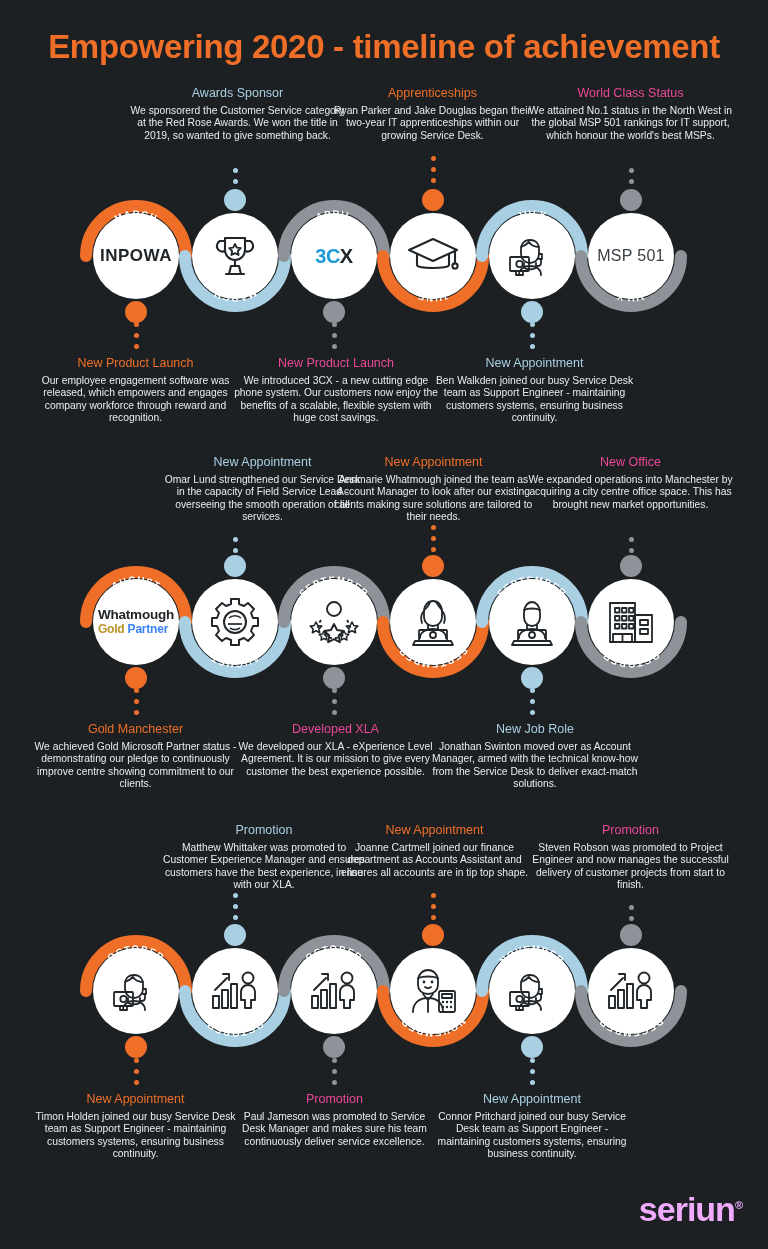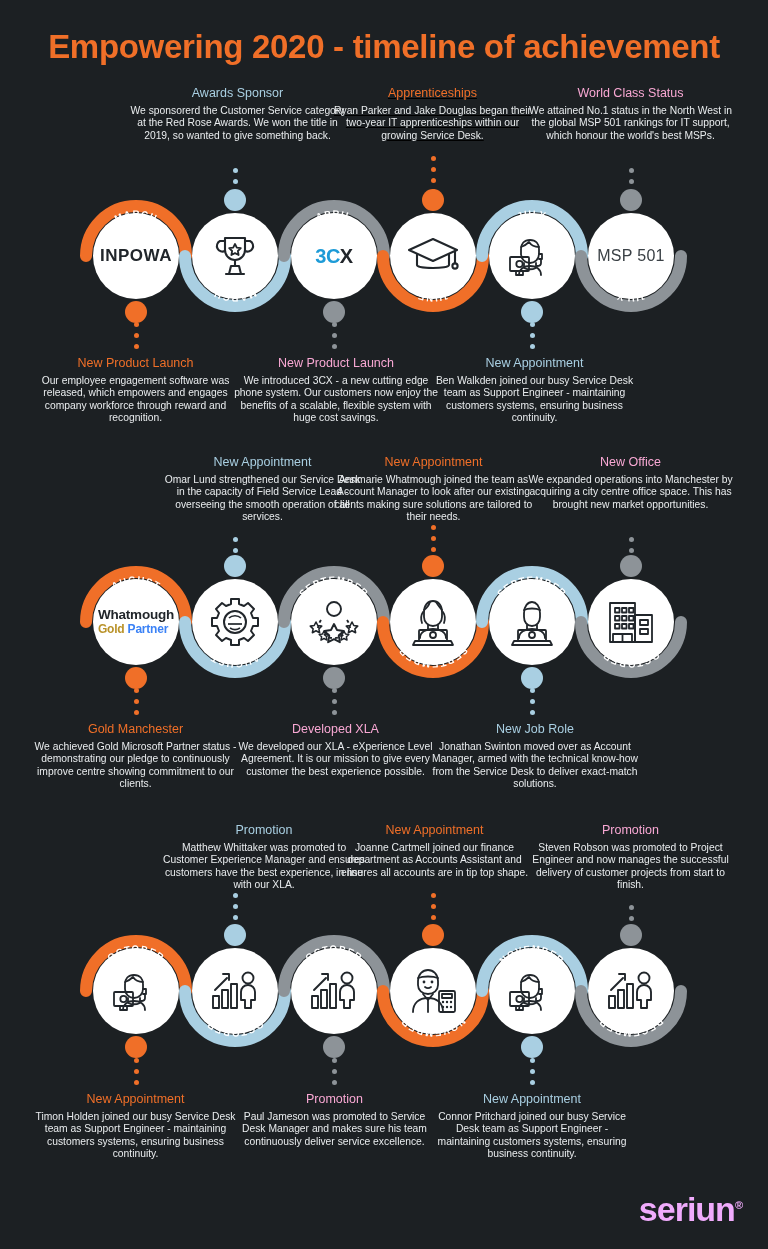--- a/index.html
+++ b/index.html
@@ -31,21 +31,21 @@
     line-height:15px;
     font-weight:normal;
   }
   .tblock .body{
     font-size:10.3px;
     line-height:12.4px;
     color:#e9ecee;
   }
   .c-blue  {color:#a9cfe2;}
   .c-orange{color:#f06f28;}
-  .c-grey  {color:#f9a8d4;}
+  .c-grey  {color:#ec4899;}
 
   
   .dots{position:absolute;width:7px;display:flex;flex-direction:column;align-items:center;gap:6px;}
   .dots i{display:block;width:5px;height:5px;border-radius:50%;}
   .d-blue i  {background:#a9cfe2;}
   .d-orange i{background:#f06f28;}
   .d-grey i  {background:#8d9398;}
 
   
   .node{position:absolute;width:112px;height:112px;}
@@ -100,21 +100,21 @@
     <div class="head c-blue">Awards Sponsor</div>
     <div class="body">We sponsorerd the Customer Service category at the Red Rose Awards. We won the title in 2019, so wanted to give something back.</div>
   </div>
   <div class="dots d-blue" style="left:232px;top:168px;">
       <i></i>
       <i></i>
       <i></i>
       <i></i>
     </div>
 
-  <div class="tblock" style="left:330px;top:86px;width:205px;text-decoration:underline;">
+  <div class="tblock" style="left:330px;top:86px;width:205px;">
     <div class="head c-orange">Apprenticeships</div>
     <div class="body">Ryan Parker and Jake Douglas began their two-year IT apprenticeships within our growing Service Desk.</div>
   </div>
   <div class="dots d-orange" style="left:430px;top:156px;">
       <i></i>
       <i></i>
       <i></i>
       <i></i>
     </div>
 

